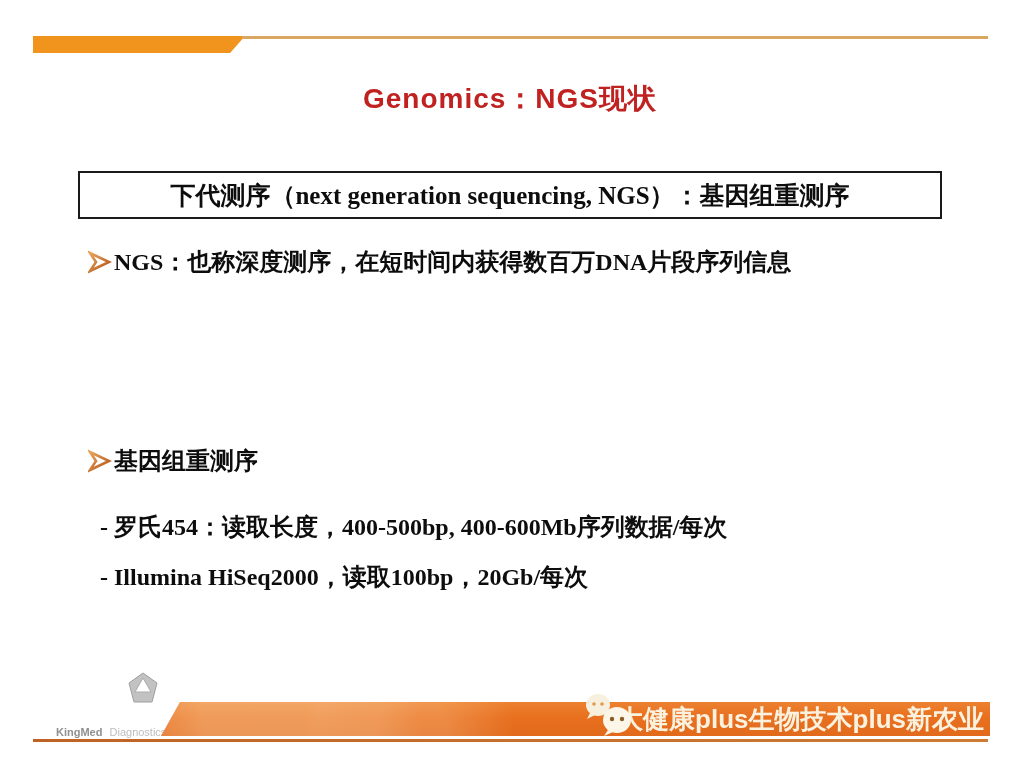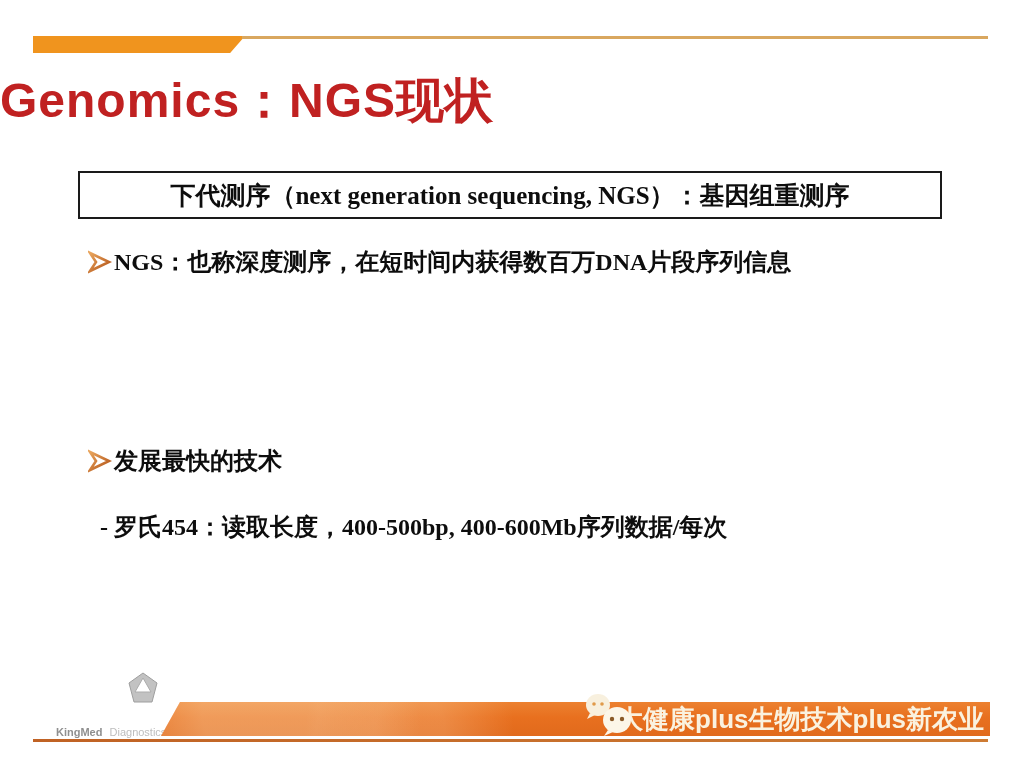--- a/index.html
+++ b/index.html
@@ -13,23 +13,24 @@
     position:absolute;left:33px;top:36px;width:212px;height:17px;
     background:#F0941E;
     clip-path:polygon(0 0,100% 0,93% 100%,0 100%);
   }
   .top-line{
     position:absolute;left:242px;top:36px;width:746px;height:3px;
     background:#D9A75F;
   }
   
   .title{
-    position:absolute;left:0;top:69px;width:100%;
+    position:absolute;left:0;top:80px;width:100%;
+    text-align:center;
     font-family:"Liberation Sans","DejaVu Sans",sans-serif;
-    font-weight:bold;font-size:48px;letter-spacing:1px;
+    font-weight:bold;font-size:28px;letter-spacing:1px;
     color:#C02121;
   }
   
   .subtitle-box{
     position:absolute;left:78px;top:171px;width:860px;height:44px;
     border:2px solid #1a1a1a;background:#ffffff;
     display:flex;align-items:center;justify-content:center;
   }
   .subtitle-box .txt{
     font-weight:bold;font-size:25px;color:#0d0d0d;white-space:nowrap;
@@ -123,24 +124,25 @@
     <span class="btxt">NGS：也称深度测序，在短时间内获得数百万DNA片段序列信息</span>
   </div>
 
 
   <div class="bullet-row b3">
     <span class="arrow">
       <svg width="24" height="24" viewBox="0 0 24 24">
         <path d="M2 3 L21 12 L2 21 L8 12 Z" fill="none" stroke="url(#ag1)" stroke-width="2.6" stroke-linejoin="miter"></path>
       </svg>
     </span>
-    <span class="btxt">发展最快的技术</span>
+    <span class="btxt">基因组重测序</span>
   </div>
 
   <div class="sub-row s1">- 罗氏454：读取长度，400-500bp, 400-600Mb序列数据/每次</div>
+  <div class="sub-row s2">- Illumina HiSeq2000，读取100bp，20Gb/每次</div>
 
   <div class="logo-mark">
     <svg width="30" height="32" viewBox="0 0 30 32">
       <polygon points="15,1 29,11 24,30 6,30 1,11" fill="#C2C2C2" stroke="#9E9E9E" stroke-width="1"></polygon>
       <polygon points="15,6 23,20 7,20" fill="#FFFFFF" stroke="#ABABAB" stroke-width="1"></polygon>
     </svg>
   </div>
   <div class="logo-en">
     <span class="bold">KingMed</span>
     <span class="light">Diagnostics</span>

